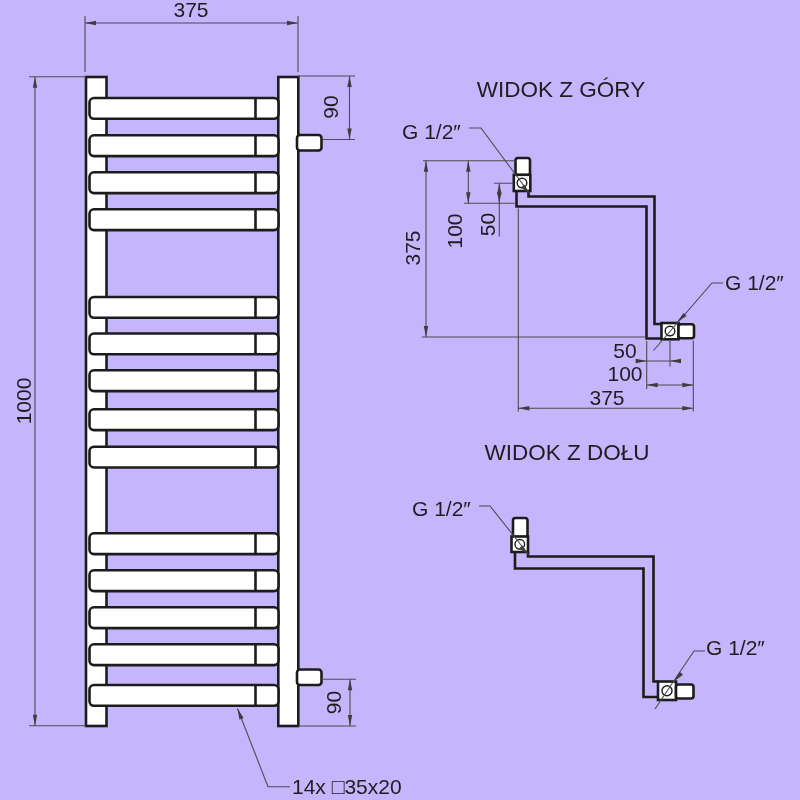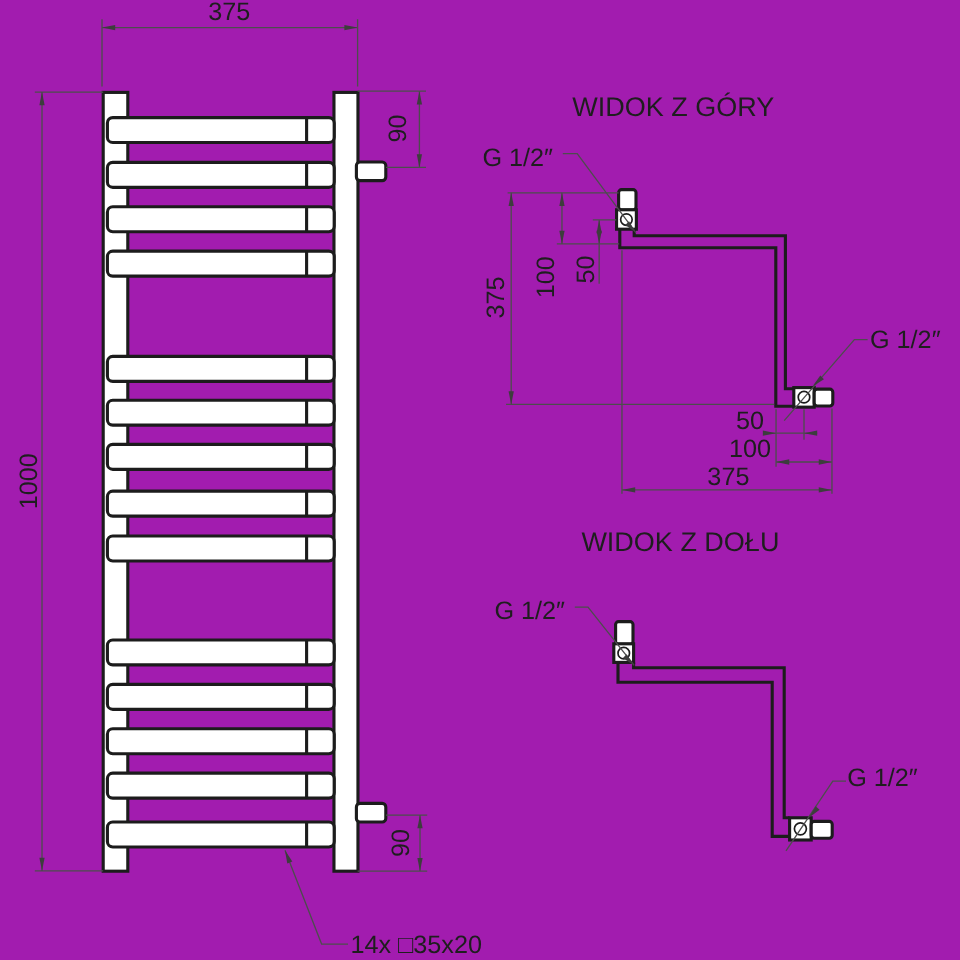--- a/index.html
+++ b/index.html
@@ -1,16 +1,16 @@
 <!DOCTYPE html>
 <html><head>
 <meta charset="utf-8">
 <style>
   html,body{margin:0;padding:0;background:#ffffff;}
-  #stage{position:relative;width:800px;height:800px;background:#a21caf;overflow:hidden;
+  #stage{position:relative;width:800px;height:800px;background:#c4b5fd;overflow:hidden;
          font-family:"Liberation Sans",sans-serif;}
   svg{position:absolute;left:0;top:0;}
   .obj{stroke:#1c1c1c;stroke-width:2.6;fill:#ffffff;stroke-linejoin:miter;}
   .objln{stroke:#1c1c1c;stroke-width:2.6;fill:none;stroke-linejoin:miter;}
   .valvec{stroke:#1c1c1c;stroke-width:1.4;fill:#ffffff;}
   .dim{stroke:#4d4d4d;stroke-width:1.1;fill:none;}
   .arr{fill:#3d3d3d;stroke:none;}
   .txt{font-family:"Liberation Sans",sans-serif;font-size:21px;fill:#1e1e1e;}
   .title{font-family:"Liberation Sans",sans-serif;font-size:22.5px;fill:#1e1e1e;}
 </style>

